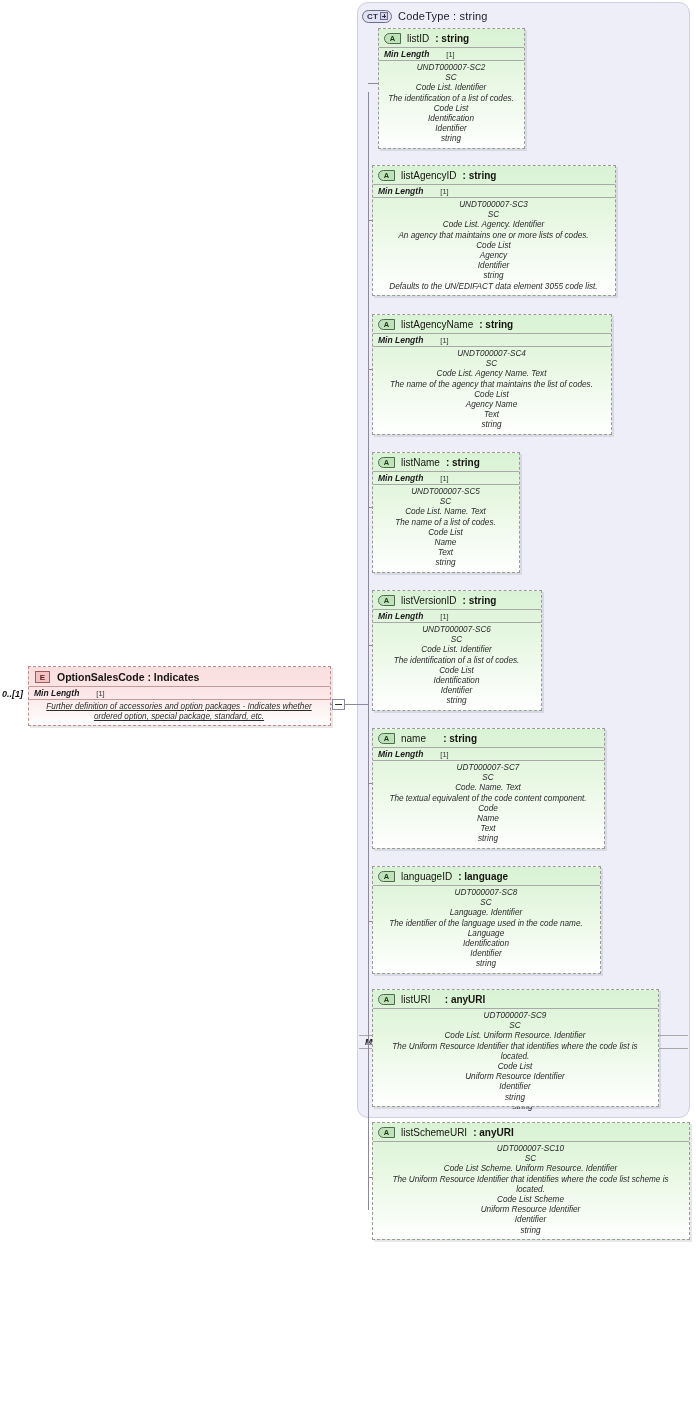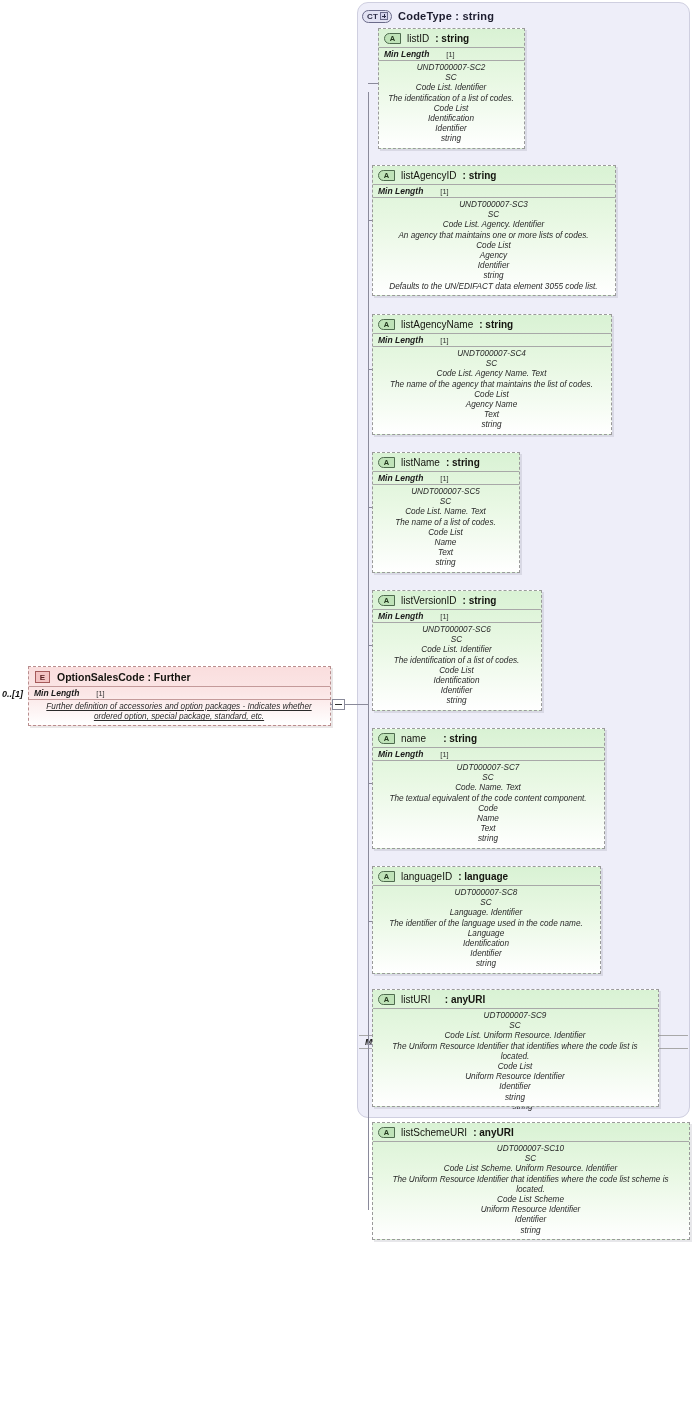--- a/index.html
+++ b/index.html
@@ -67,21 +67,21 @@
   }
   .ct-plus:before, .ct-plus:after {
     content: "";
     position: absolute;
     background: #2b2b44;
   }
   .ct-plus:before { left: 1px; right: 1px; top: 2.5px; height: 1px; }
   .ct-plus:after  { top: 1px; bottom: 1px; left: 2.5px; width: 1px; }
   .ct-title {
     font-size: 11px;
-    font-weight: bold;
+    font-weight: normal;
     color: #1c1c2e;
     letter-spacing: .2px;
   }
 
   
   .attr-box {
     position: absolute;
     border: 1px dashed #9a9a9a;
     background: linear-gradient(to bottom, #d9f2d4 0%, #e9f8e4 45%, #ffffff 100%);
     box-sizing: border-box;
@@ -459,21 +459,21 @@
         <div class="doc-line">string</div>
       </div>
     </div>
   </div>
 
 <div class="card-label">0..[1]</div>
 
 <div class="el-box">
   <div class="el-head">
     <span class="e-badge">E</span>
-    <span class="el-title">OptionSalesCode : Further</span>
+    <span class="el-title">OptionSalesCode : Indicates</span>
   </div>
   <div class="rule-row">
     <span class="rule-name">Min Length</span>
     <span class="rule-card">[1]</span>
   </div>
   <div class="doc-list" id="el-docs">
       <div class="doc-line">Further definition of accessories and option packages - Indicates whether ordered option, special package, standard, etc.</div>
     </div>
 </div>
 

